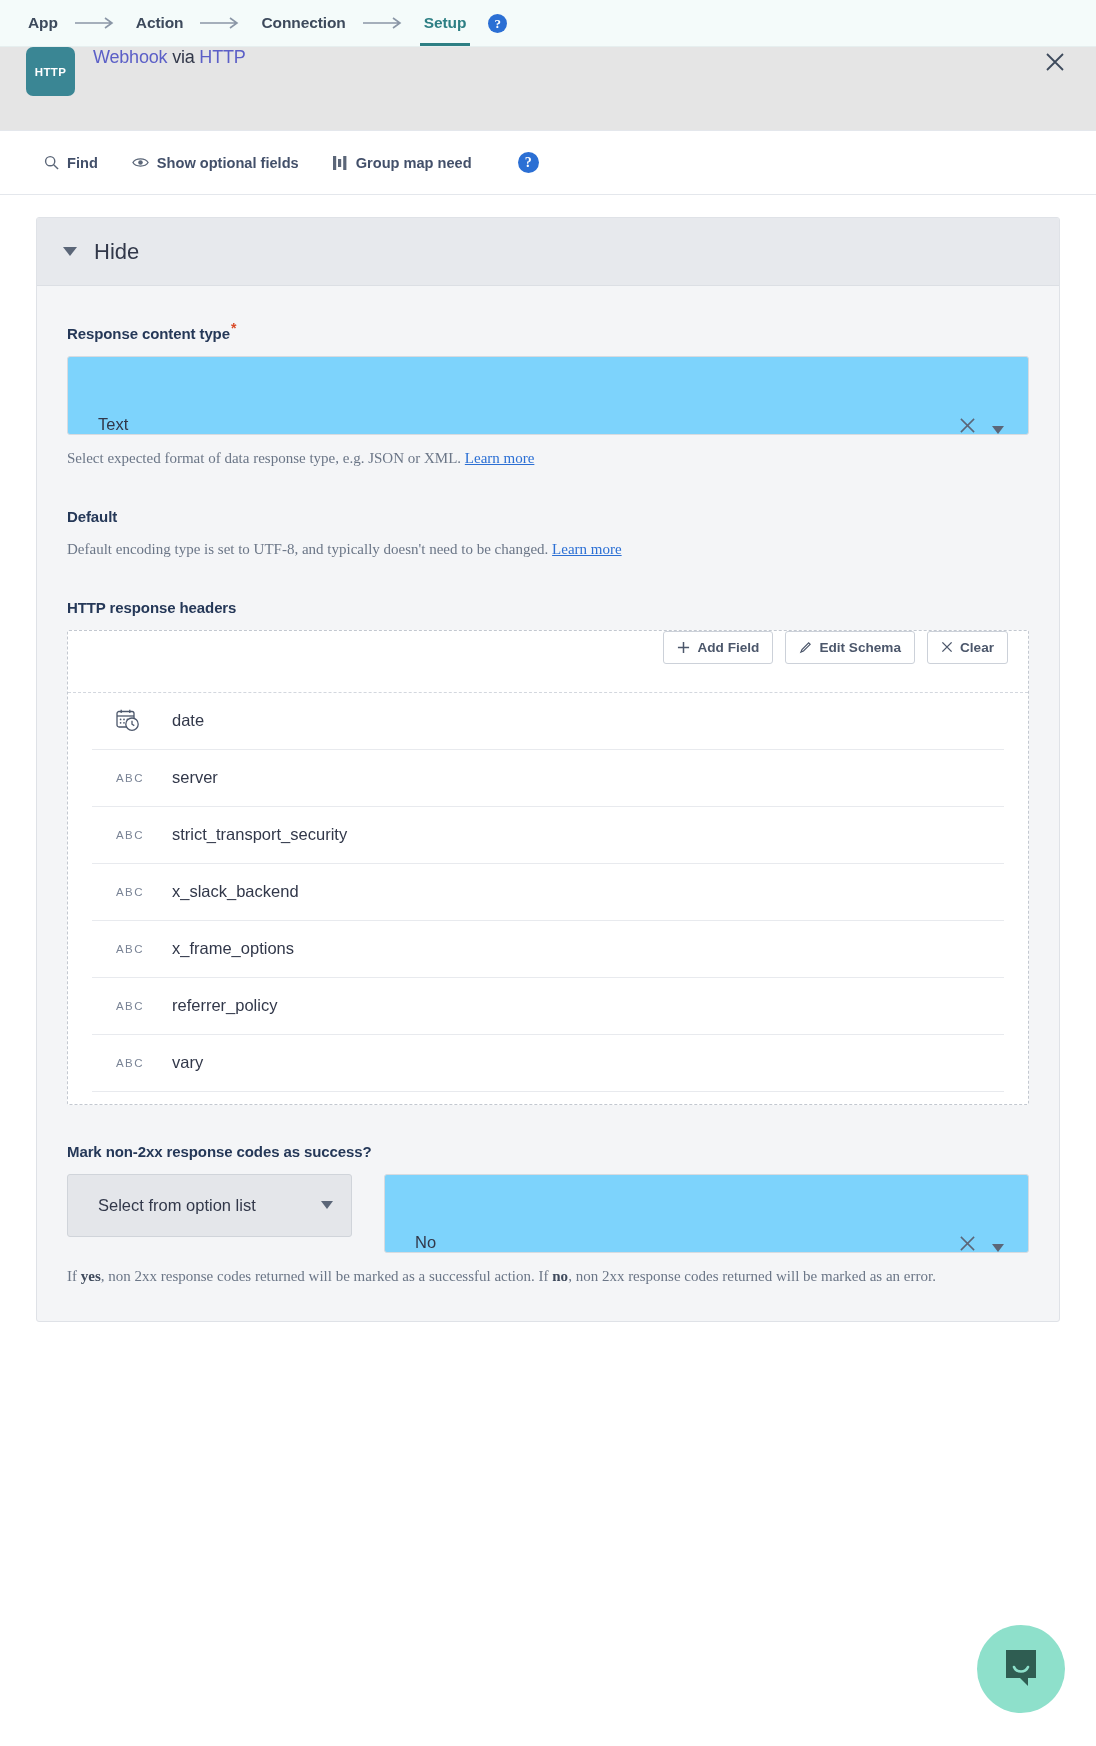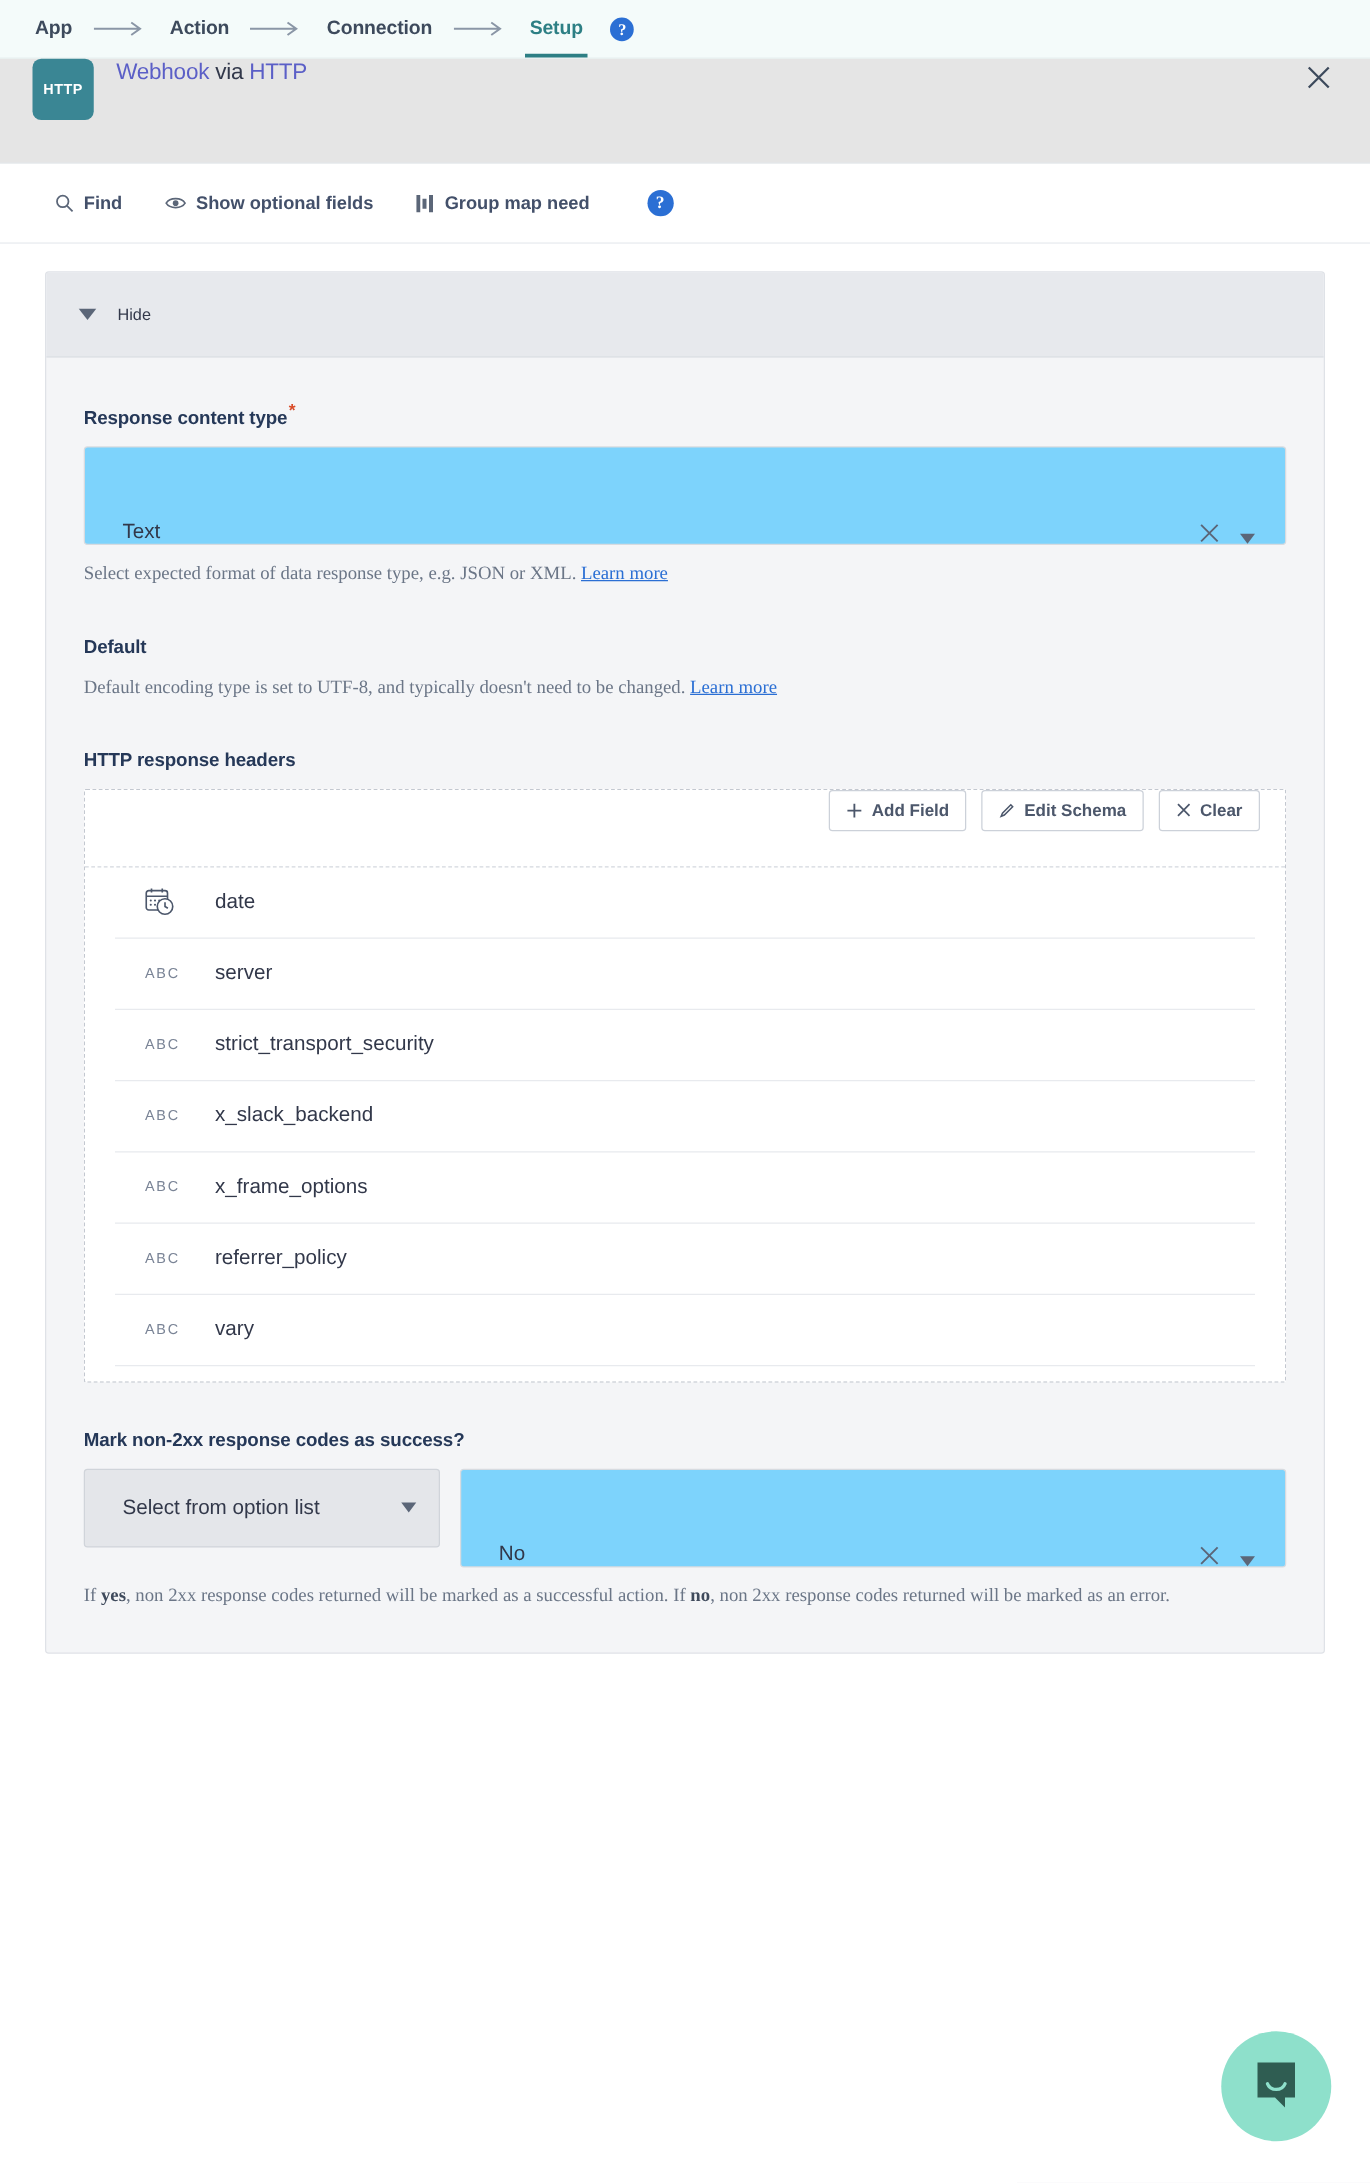--- a/index.html
+++ b/index.html
@@ -179,21 +179,21 @@
     border-bottom: 1px solid #dcdfe4;
     cursor: pointer;
   }
   .caret-down {
     width: 0; height: 0;
     border-left: 7.5px solid transparent;
     border-right: 7.5px solid transparent;
     border-top: 9px solid #5b6678;
   }
   .card-header-label {
-    font-size: 13px;
+    font-size: 22px;
     color: #32384a;
   }
   .card-body {
     padding: 34px 30px 34px 30px;
   }
 
   .field-label {
     font-size: 15px;
     font-weight: bold;
     color: #253858;
@@ -315,21 +315,21 @@
   }
   .field-name {
     font-size: 16.5px;
     color: #32384a;
   }
 
   
   .pair-row {
     display: flex;
     align-items: stretch;
-    gap: 16px;
+    gap: 32px;
   }
   .optlist-btn {
     width: 285px;
     flex: 0 0 285px;
     height: 63px;
     background: #e4e6ea;
     border: 1px solid #d0d4da;
     border-radius: 3px;
     display: flex;
     align-items: center;

